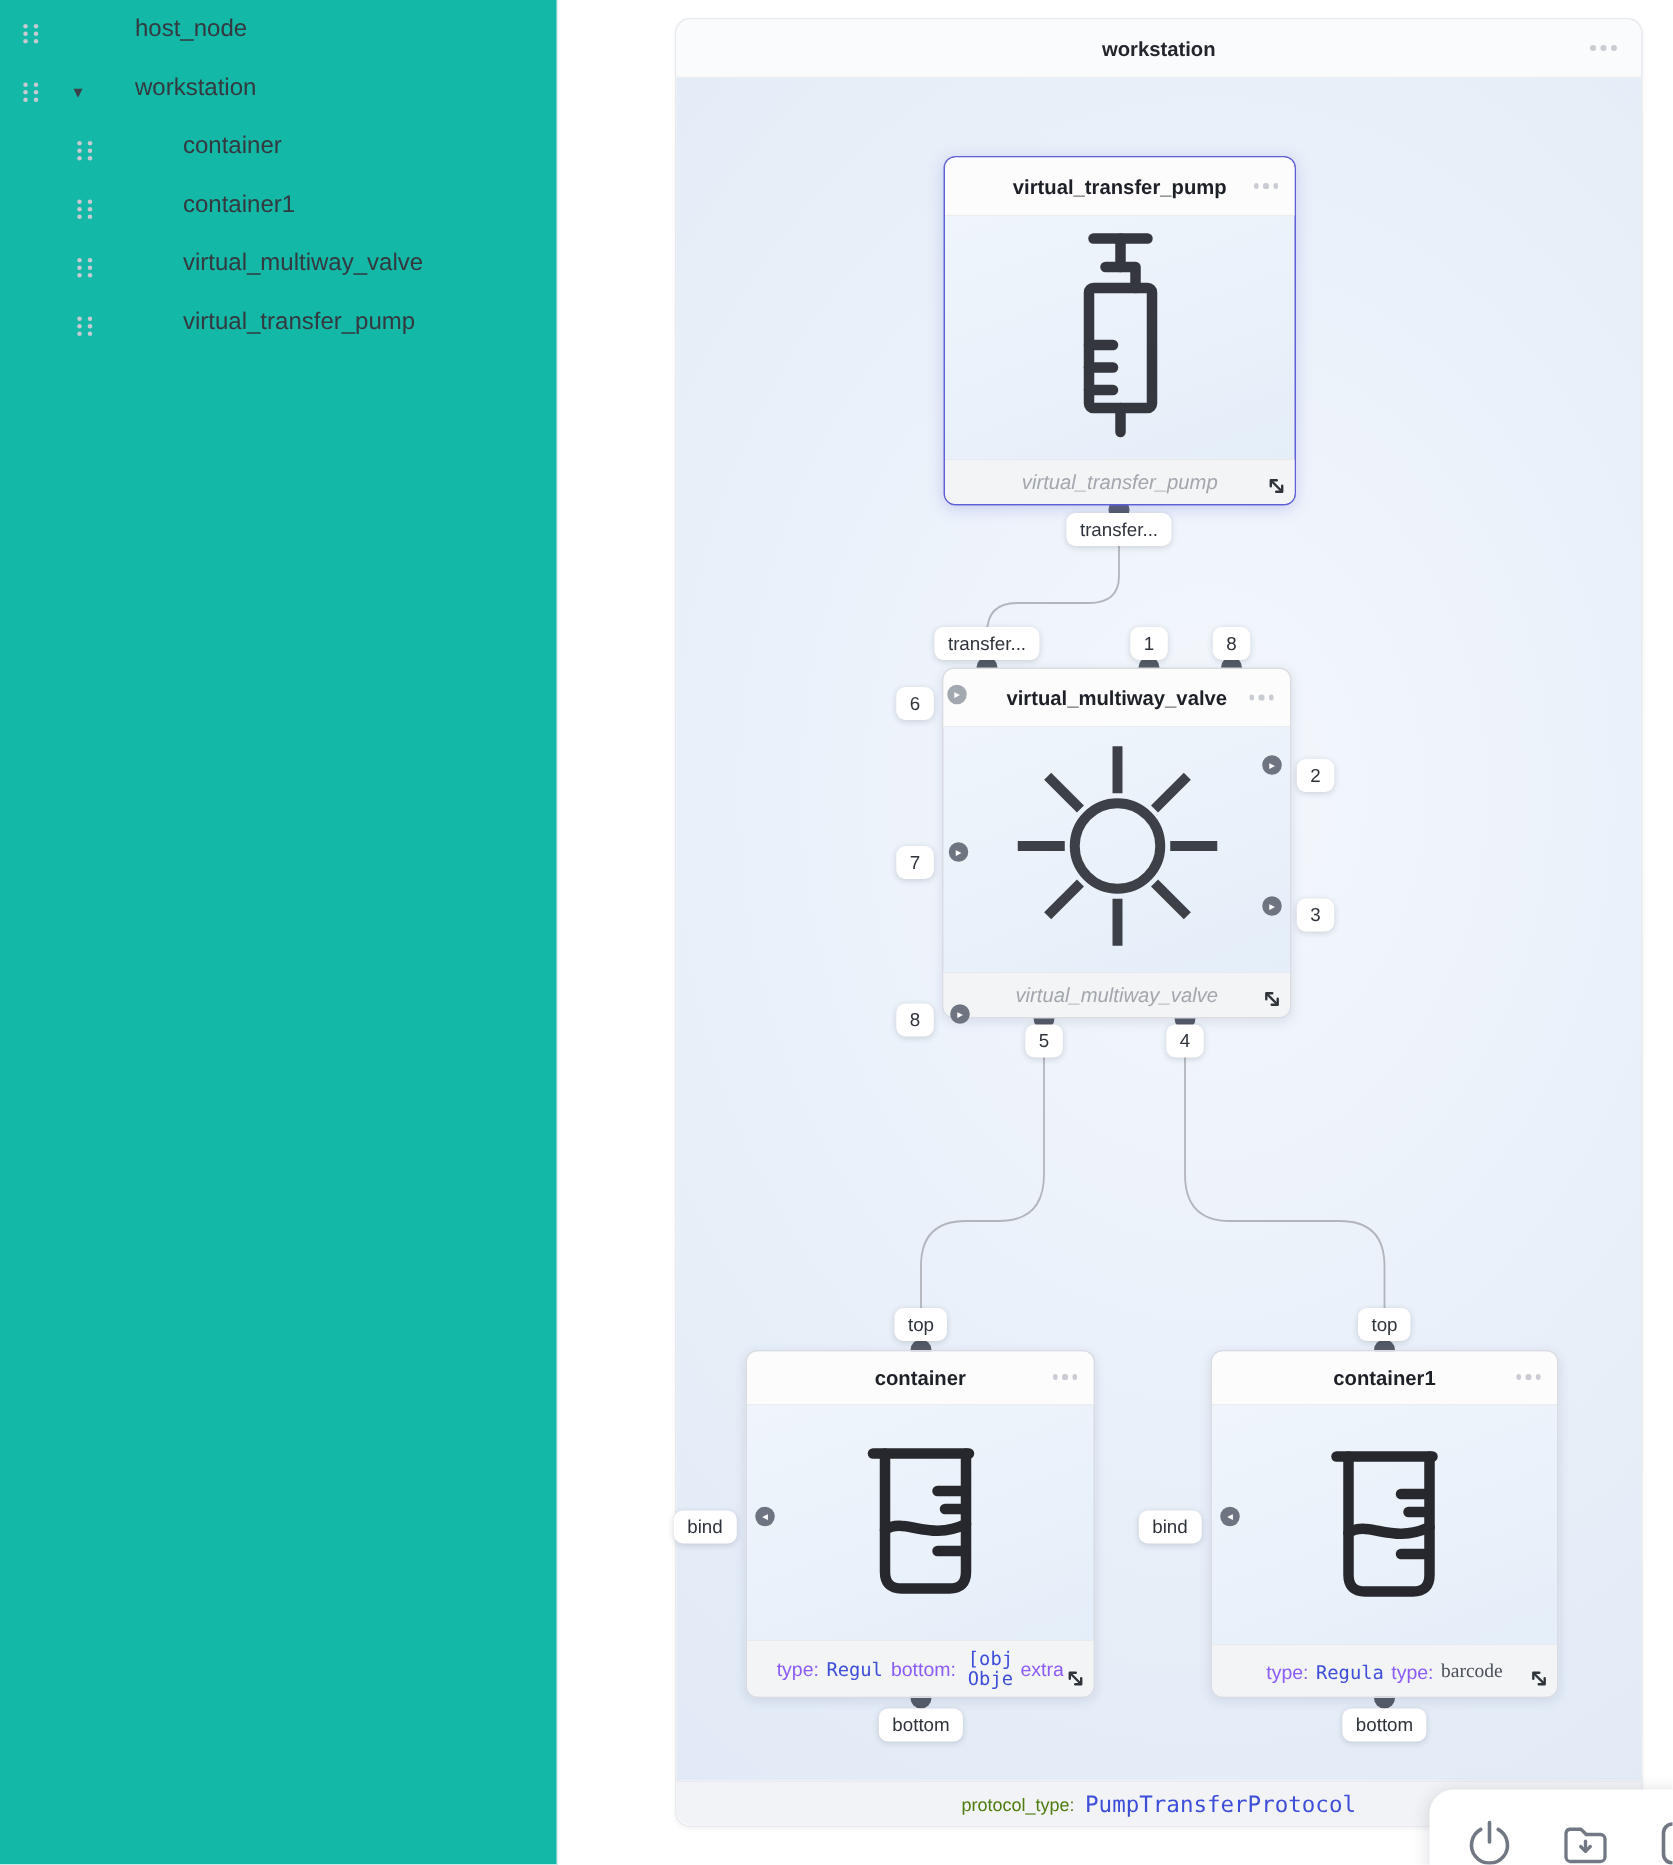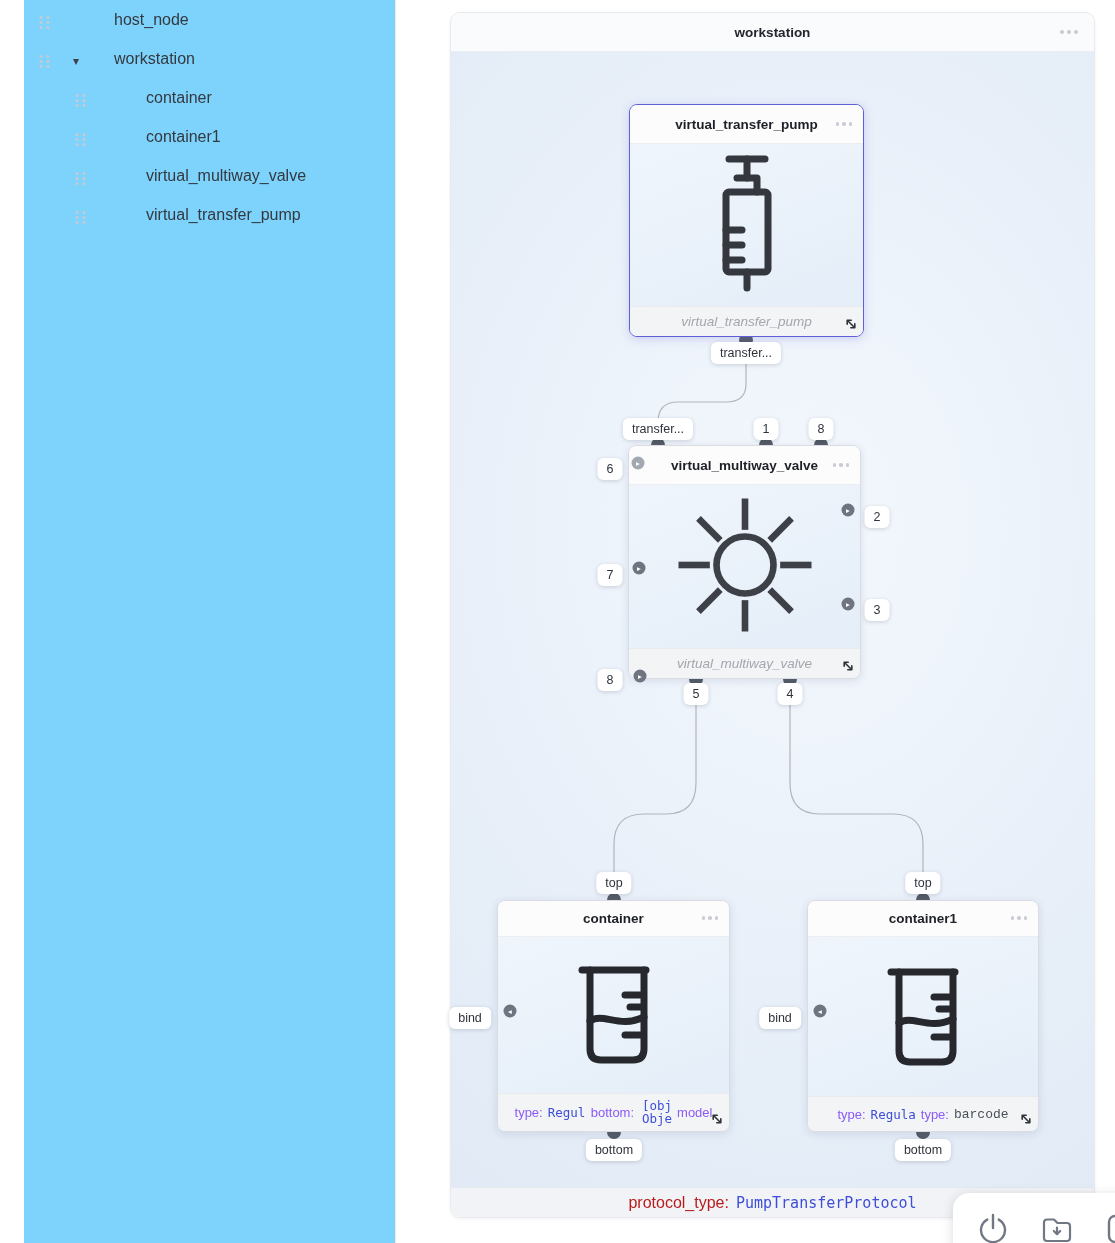--- a/index.html
+++ b/index.html
@@ -2,21 +2,21 @@
 <html><head>
 <meta charset="utf-8">
 <style>
   html,body{margin:0;padding:0}
   body{
     width:1115px;height:1243px;position:relative;overflow:hidden;
     background:#ffffff;font-family:"Liberation Sans",sans-serif;
     -webkit-font-smoothing:antialiased;
   }
   
-  .sidebar{position:absolute;left:0;top:0;width:371px;height:1243px;background:#7dd3fc;border-right:1px solid #e8eaee;margin-left:24px;}
+  .sidebar{position:absolute;left:0;top:0;width:371px;height:1243px;background:#14b8a6;border-right:1px solid #e8eaee;}
   .tree{padding-top:3px}
   .tree-row{position:relative;height:39px;cursor:pointer}
   .handle{position:absolute;top:12px;display:inline-block;line-height:0}
   .lvl0 .handle{left:14px}
   .lvl1 .handle{left:50px}
   .caret{position:absolute;left:49px;top:9px;font-size:12px;color:#3c414a;line-height:20px}
   .tree-label{position:absolute;top:8px;font-size:16px;color:#34383f;white-space:nowrap}
   .lvl0 .tree-label{left:90px}
   .lvl1 .tree-label{left:122px}
   
@@ -26,21 +26,21 @@
   .panel-header{height:38px;flex:none;background:#fafbfc;border-bottom:1px solid #eceef2;
     border-radius:10px 10px 0 0;display:flex;align-items:center;justify-content:center;position:relative}
   .panel-title{font-size:13.5px;font-weight:bold;color:#23262c}
   .menu-dots{display:inline-flex;gap:3px;align-items:center;cursor:pointer}
   .menu-dots i{width:4px;height:4px;border-radius:50%;background:#c9ccd2;display:block}
   .panel-header .menu-dots{position:absolute;right:16px;top:17px}
   .panel-canvas{flex:1;position:relative;overflow:visible;
     background:radial-gradient(115% 85% at 55% 42%, #f4f8fd 0%, #e9f0f9 45%, #dde7f4 100%)}
   .panel-footer{height:29px;flex:none;background:#f2f3f6;border-top:1px solid #e7e9ee;border-radius:0 0 10px 10px;
     display:flex;align-items:center;justify-content:center;gap:7px}
-  .panel-footer .k{font-size:16px;color:#b91c1c}
+  .panel-footer .k{font-size:12px;color:#4d7c0f}
   .mono{font-family:"DejaVu Sans Mono",monospace;color:#3d4ed8}
   .panel-footer .v{font-size:15px}
   
   .edges{position:absolute;left:0;top:0;width:645px;height:1139px;z-index:0}
   .edges path{fill:none;stroke:#b2b5bb;stroke-width:1.2}
   
   .node{position:absolute;z-index:2;border:1px solid #d9dce2;border-radius:8px;box-sizing:border-box;
     background:linear-gradient(160deg,#f1f6fc 0%,#e3edf8 100%);
     box-shadow:0 2px 8px rgba(40,60,100,.12);display:flex;flex-direction:column;cursor:grab}
   .node.selected{border:1px solid #5f5fd6;box-shadow:0 2px 10px rgba(95,95,214,.25)}
@@ -53,21 +53,21 @@
   .node-footer{flex:none;background:#f3f4f6;border-top:1px solid #e8eaee;border-radius:0 0 7px 7px;
     position:relative;display:flex;align-items:center;justify-content:center}
   .node-footer.sig{height:29px}
   .node-footer-label{font-style:italic;font-size:13.5px;color:#a2a6ad}
   .resize-icon{position:absolute;right:5px;bottom:5px;line-height:0;cursor:nwse-resize}
   .node-footer.kv{padding:5px 10px;gap:5px;min-height:24px;flex-wrap:nowrap}
   .kv .k{font-size:13px;color:#8b5cf6;white-space:nowrap}
   .kv .v{font-size:12.5px}
   .kv .clip{max-width:38px;overflow:hidden;white-space:nowrap;display:inline-block}
   .kv .wrap{width:33px;line-height:1.1;word-break:break-all;display:inline-block;text-align:right}
-  .kv .dark{color:#4a5058;font-size:13px;font-family:Liberation Mono, monospace}
+  .kv .dark{color:#4a5058;font-size:13px;font-family:Liberation Serif, serif}
   
   .edge-dot{position:absolute;width:14px;height:14px;border-radius:50%;background:#565d68;z-index:1;
     transform:translate(-50%,-50%);cursor:crosshair}
   .chev-dot{position:absolute;width:13px;height:13px;border-radius:50%;background:#6e7581;z-index:3;
     transform:translate(-50%,-50%);display:flex;align-items:center;justify-content:center;cursor:crosshair;
     color:#fff;font-size:7.5px;line-height:0}
   .chev-dot.light{background:#a2a8b0}
   .port-label{position:absolute;transform:translate(-50%,-50%);background:#fff;border-radius:6px;
     padding:4px 9px;font-size:12.5px;color:#2f333b;box-shadow:0 1px 4px rgba(30,40,60,.18);
     z-index:4;white-space:nowrap;cursor:crosshair}
@@ -294,21 +294,21 @@
               <path d="M71,48 H83"></path>
               <path d="M66,76 H83"></path>
           </svg>
         </span>
       </div>
       <div class="node-footer kv">
         <span class="k">type:</span>
         <span class="v mono clip">Regula</span>
         <span class="k">bottom:</span>
         <span class="v mono wrap">[obj Obje</span>
-        <span class="k clip" style="max-width:42px">model</span>
+        <span class="k clip" style="max-width:42px">extra</span>
         <span class="resize-icon">
           <svg width="14" height="14" viewBox="0 0 14 14" fill="none" stroke="#2f343b" stroke-width="1.6" stroke-linecap="round" stroke-linejoin="round">
             <path d="M4,4 L10,10"></path>
               <path d="M3.2,7.2 V3.2 H7.2"></path>
               <path d="M10.8,6.8 V10.8 H6.8"></path>
           </svg>
         </span>
       </div>
     </div>
 

